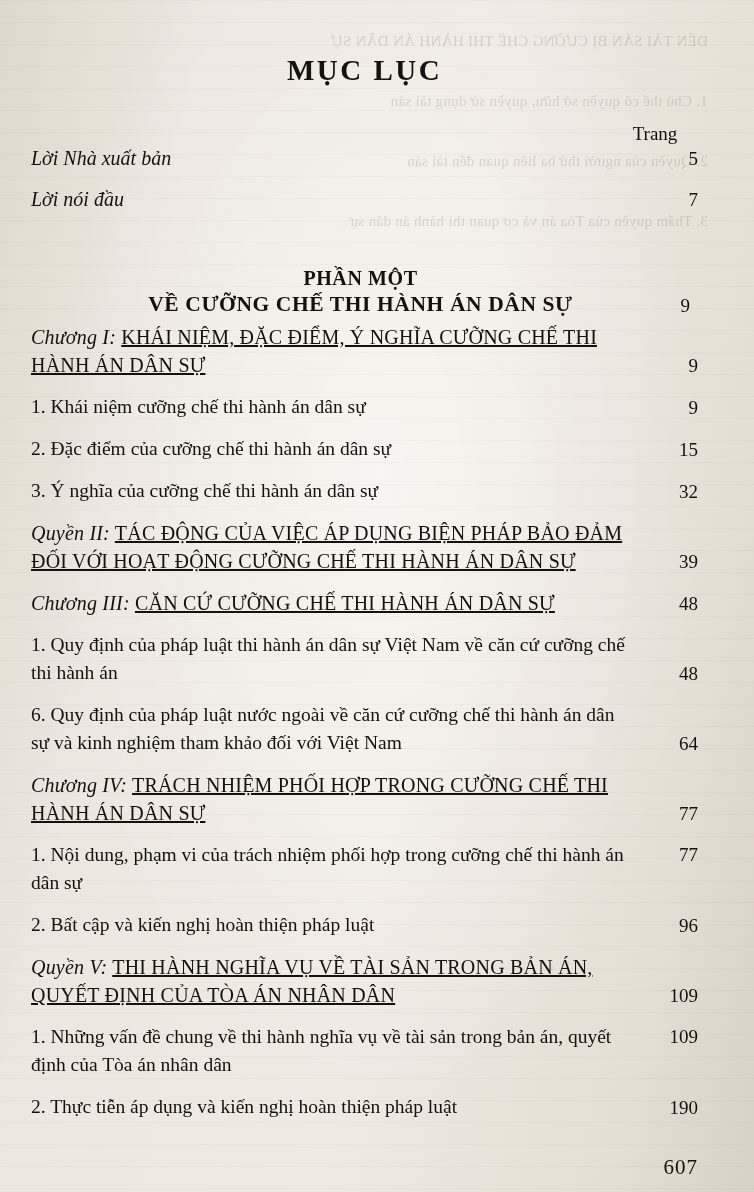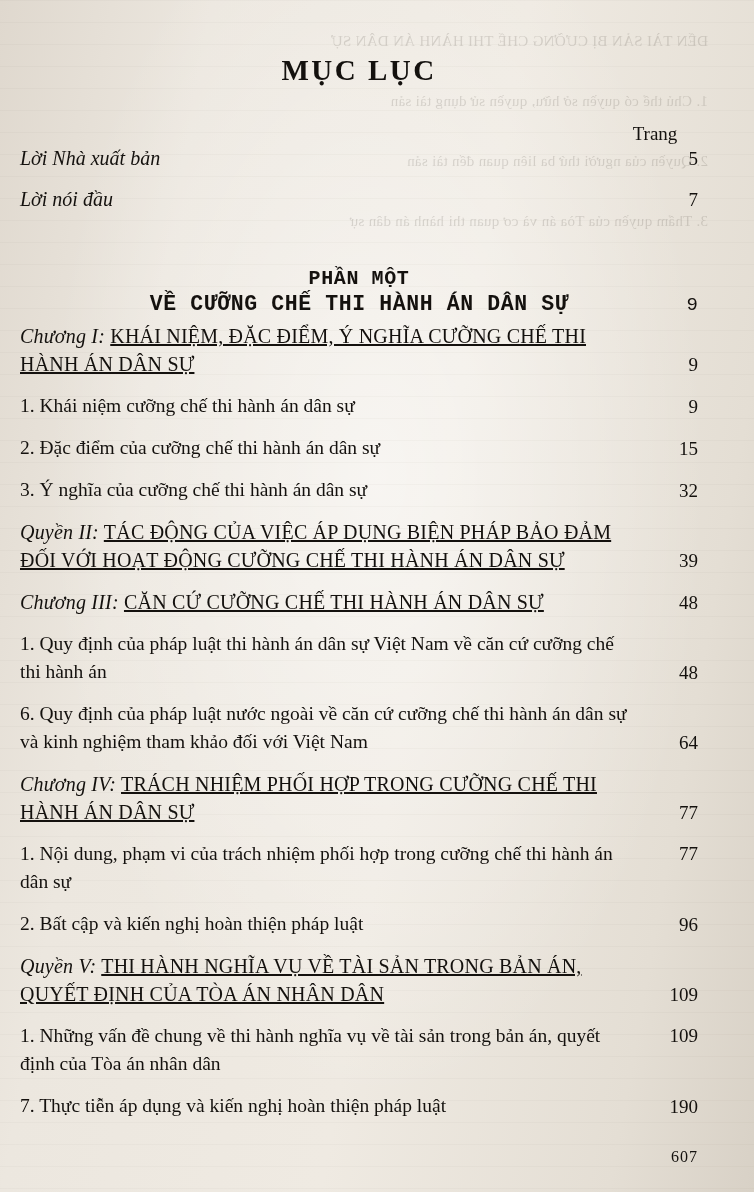--- a/index.html
+++ b/index.html
@@ -45,21 +45,21 @@
     padding: 26px 46px;
     box-sizing: border-box;
     letter-spacing: 0.3px;
     white-space: pre-wrap;
     font-family: "Liberation Serif", serif;
   }
 
   .content {
     position: absolute;
     inset: 0;
-    padding: 28px 56px 20px 20px;
+    padding: 28px 56px 20px 31px;
     box-sizing: border-box;
   }
 
   .toc-title {
     text-align: center;
     font-size: 29px;
     font-weight: bold;
     letter-spacing: 2.5px;
     margin: 26px 0 36px 0;
   }
@@ -94,23 +94,22 @@
   .trang-row .trang {
     font-size: 19px;
     width: 86px;
     text-align: center;
   }
 
   .front-row .label { font-style: italic; font-size: 20px; }
 
   .part-block {
     text-align: center;
-    margin: 26px 0 6px 0;
+    margin: 26px 8px 6px 0;
     position: relative;
-    font-family: Liberation Mono, monospace;
   }
   .part-line1 {
     font-size: 20px;
     font-weight: bold;
     letter-spacing: 0.6px;
   }
   .part-line2 {
     font-size: 21.5px;
     font-weight: bold;
     letter-spacing: 0.6px;
@@ -141,22 +140,22 @@
   .chapter .chap-title { font-style: normal; text-decoration: underline; }
 
   .item .label {
     font-size: 19.5px;
     line-height: 28px;
   }
 
   .folio {
     position: absolute;
     right: 56px;
-    bottom: 26px;
-    font-size: 16px;
+    bottom: 12px;
+    font-size: 21px;
     letter-spacing: 1px;
   }
   .spacer-md { height: 14px; }
 </style>
 </head>
 <body>
 
 <div class="page">
   <div class="bleed"></div>
   <div class="ghost-text">ĐẾN TÀI SẢN BỊ CƯỠNG CHẾ THI HÀNH ÁN DÂN SỰ
@@ -252,20 +251,20 @@
       <div class="label"><span class="chap-name">Quyền V:</span> <span class="chap-title">THI HÀNH NGHĨA VỤ VỀ TÀI SẢN TRONG BẢN ÁN, QUYẾT ĐỊNH CỦA TÒA ÁN NHÂN DÂN</span></div>
       <div class="page-no">109</div>
     </div>
 
     <div class="row item top-aligned">
       <div class="label">1. Những vấn đề chung về thi hành nghĩa vụ về tài sản trong bản án, quyết định của Tòa án nhân dân</div>
       <div class="page-no">109</div>
     </div>
 
     <div class="row item">
-      <div class="label">7. Thực tiễn áp dụng và kiến nghị hoàn thiện pháp luật</div>
+      <div class="label">2. Thực tiễn áp dụng và kiến nghị hoàn thiện pháp luật</div>
       <div class="page-no">190</div>
     </div>
 
   </div>
 
   <div class="folio">607</div>
 </div>
 
 </body></html>

